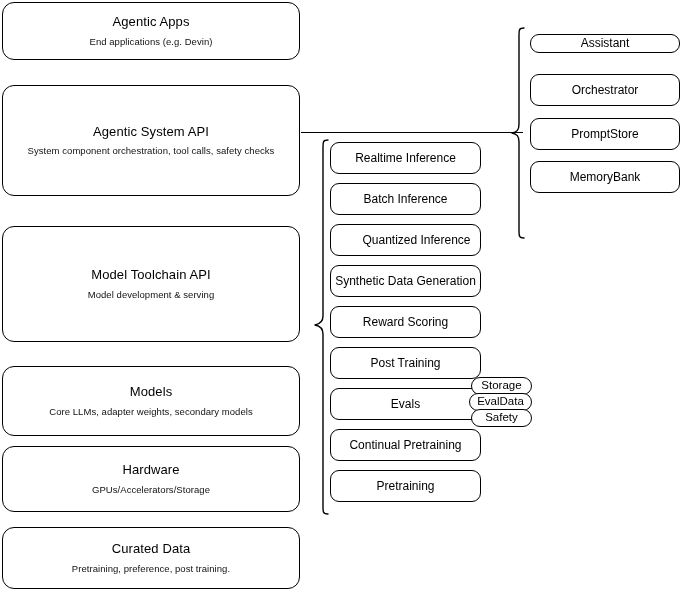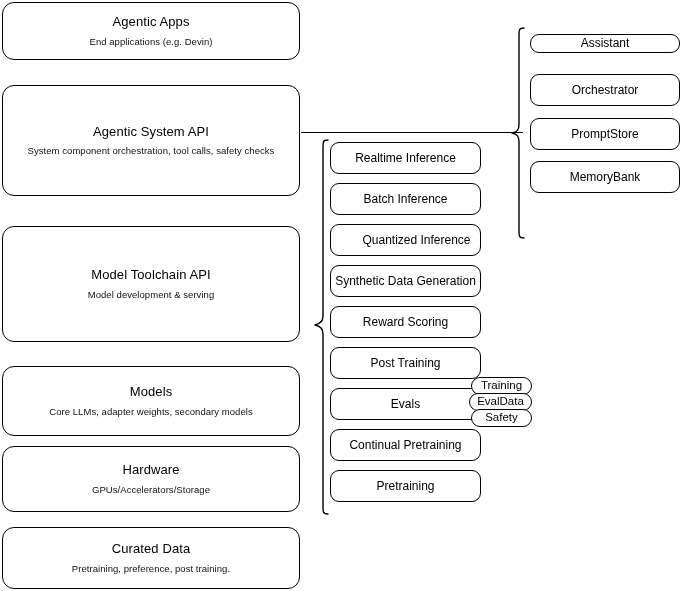--- a/index.html
+++ b/index.html
@@ -160,21 +160,21 @@
     <span>Evals</span>
   </div>
   <div class="node capability" style="left:330px; top:429px; width:151px; height:32px;">
     <span>Continual Pretraining</span>
   </div>
   <div class="node capability" style="left:330px; top:470px; width:151px; height:32px;">
     <span>Pretraining</span>
   </div>
 
   <div class="tag" style="left:471px; top:377px; width:61px; height:18px;">
-    <span>Training</span>
+    <span>Storage</span>
   </div>
   <div class="tag" style="left:469px; top:393px; width:63px; height:18px;">
     <span>EvalData</span>
   </div>
   <div class="tag" style="left:471px; top:409px; width:61px; height:18px;">
     <span>Safety</span>
   </div>
 
   <div class="node capability" style="left:530px; top:34px; width:150px; height:19px;">
     <span>Assistant</span>

